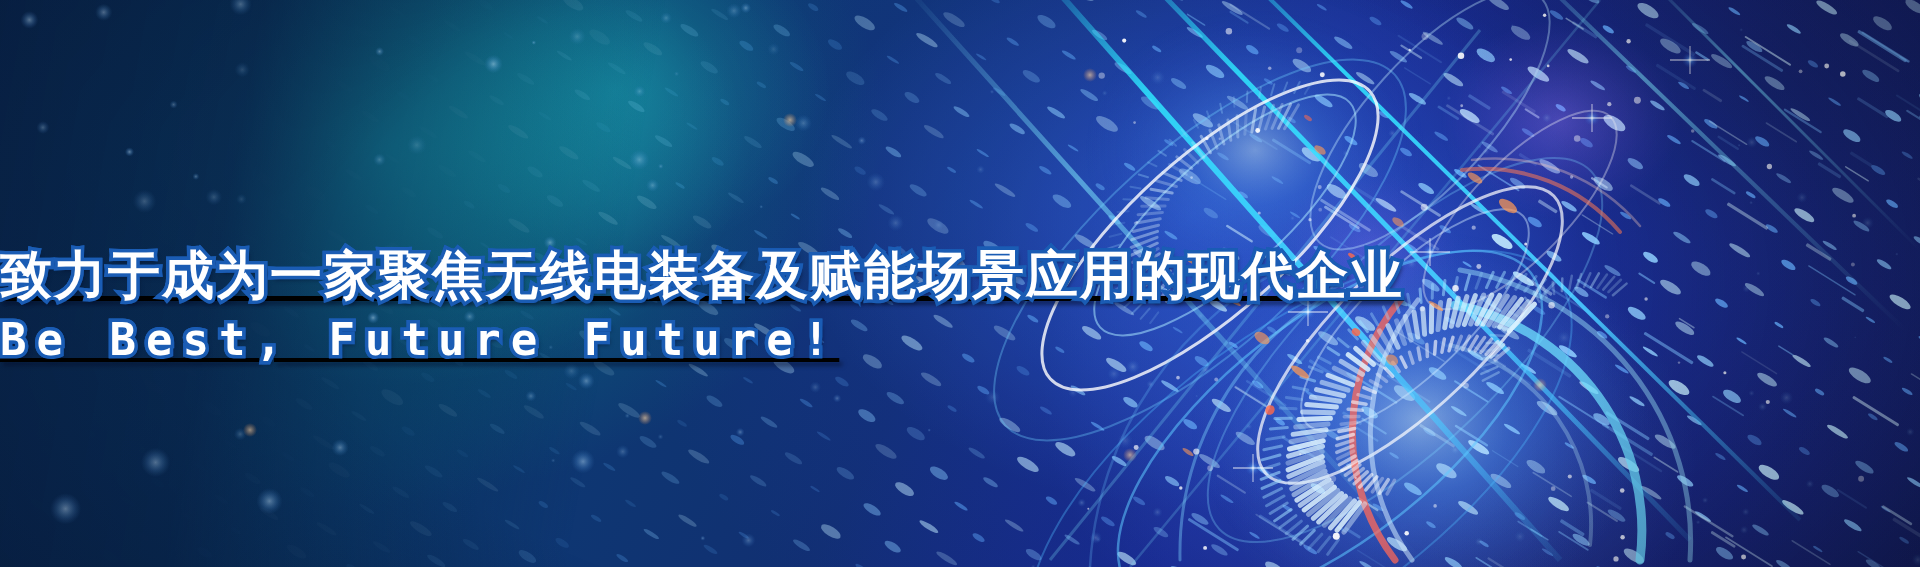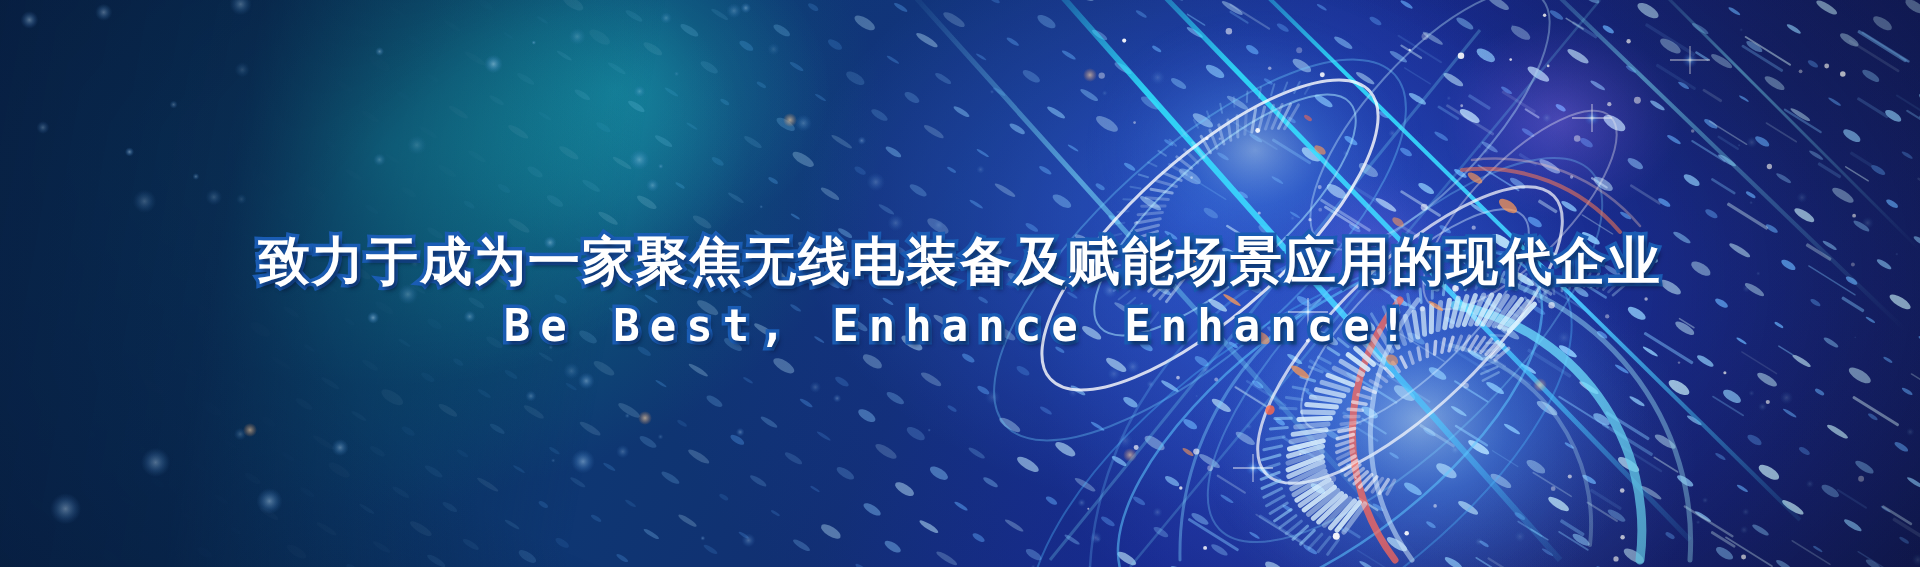--- a/index.html
+++ b/index.html
@@ -53,23 +53,24 @@
   #dash-mask{
     position:absolute;inset:0;
     background:linear-gradient(100deg, rgba(9,40,80,0.98) 0%, rgba(9,40,80,0.92) 13%, rgba(9,40,80,0.55) 21%, rgba(9,40,80,0.0) 33%);
     pointer-events:none;
   }
 
   
   #headline-block{
     position:absolute;
     left:0; right:0;
-    top:230px;
-    text-align:center;
+    top:244px;
+    text-align:left;
     pointer-events:auto;
+    text-decoration:underline;
   }
 
   #headline-cn{
     margin:0;
     font-family:"DejaVu Serif","Liberation Serif",serif;
     font-weight:700;
     font-size:52px;
     line-height:62px;
     letter-spacing:2px;
     color:#ffffff;
@@ -1576,16 +1577,16 @@
           <circle cx="1130" cy="455" r="7" fill="url(#bokehWarm)" fill-opacity="0.7"></circle>
           <circle cx="645" cy="418" r="7" fill="url(#bokehWarm)" fill-opacity="0.7"></circle>
         </g>
     </svg>
   </div>
 
   <div class="layer" id="bg-vignette"></div>
 
   <div id="headline-block">
     <div id="headline-cn">致力于成为一家聚焦无线电装备及赋能场景应用的现代企业</div>
-    <div id="headline-en">Be Best, Enhance Enhance!</div>
+    <div id="headline-en">Be Best, Future Future!</div>
   </div>
 
 </div>
 
 </body></html>

